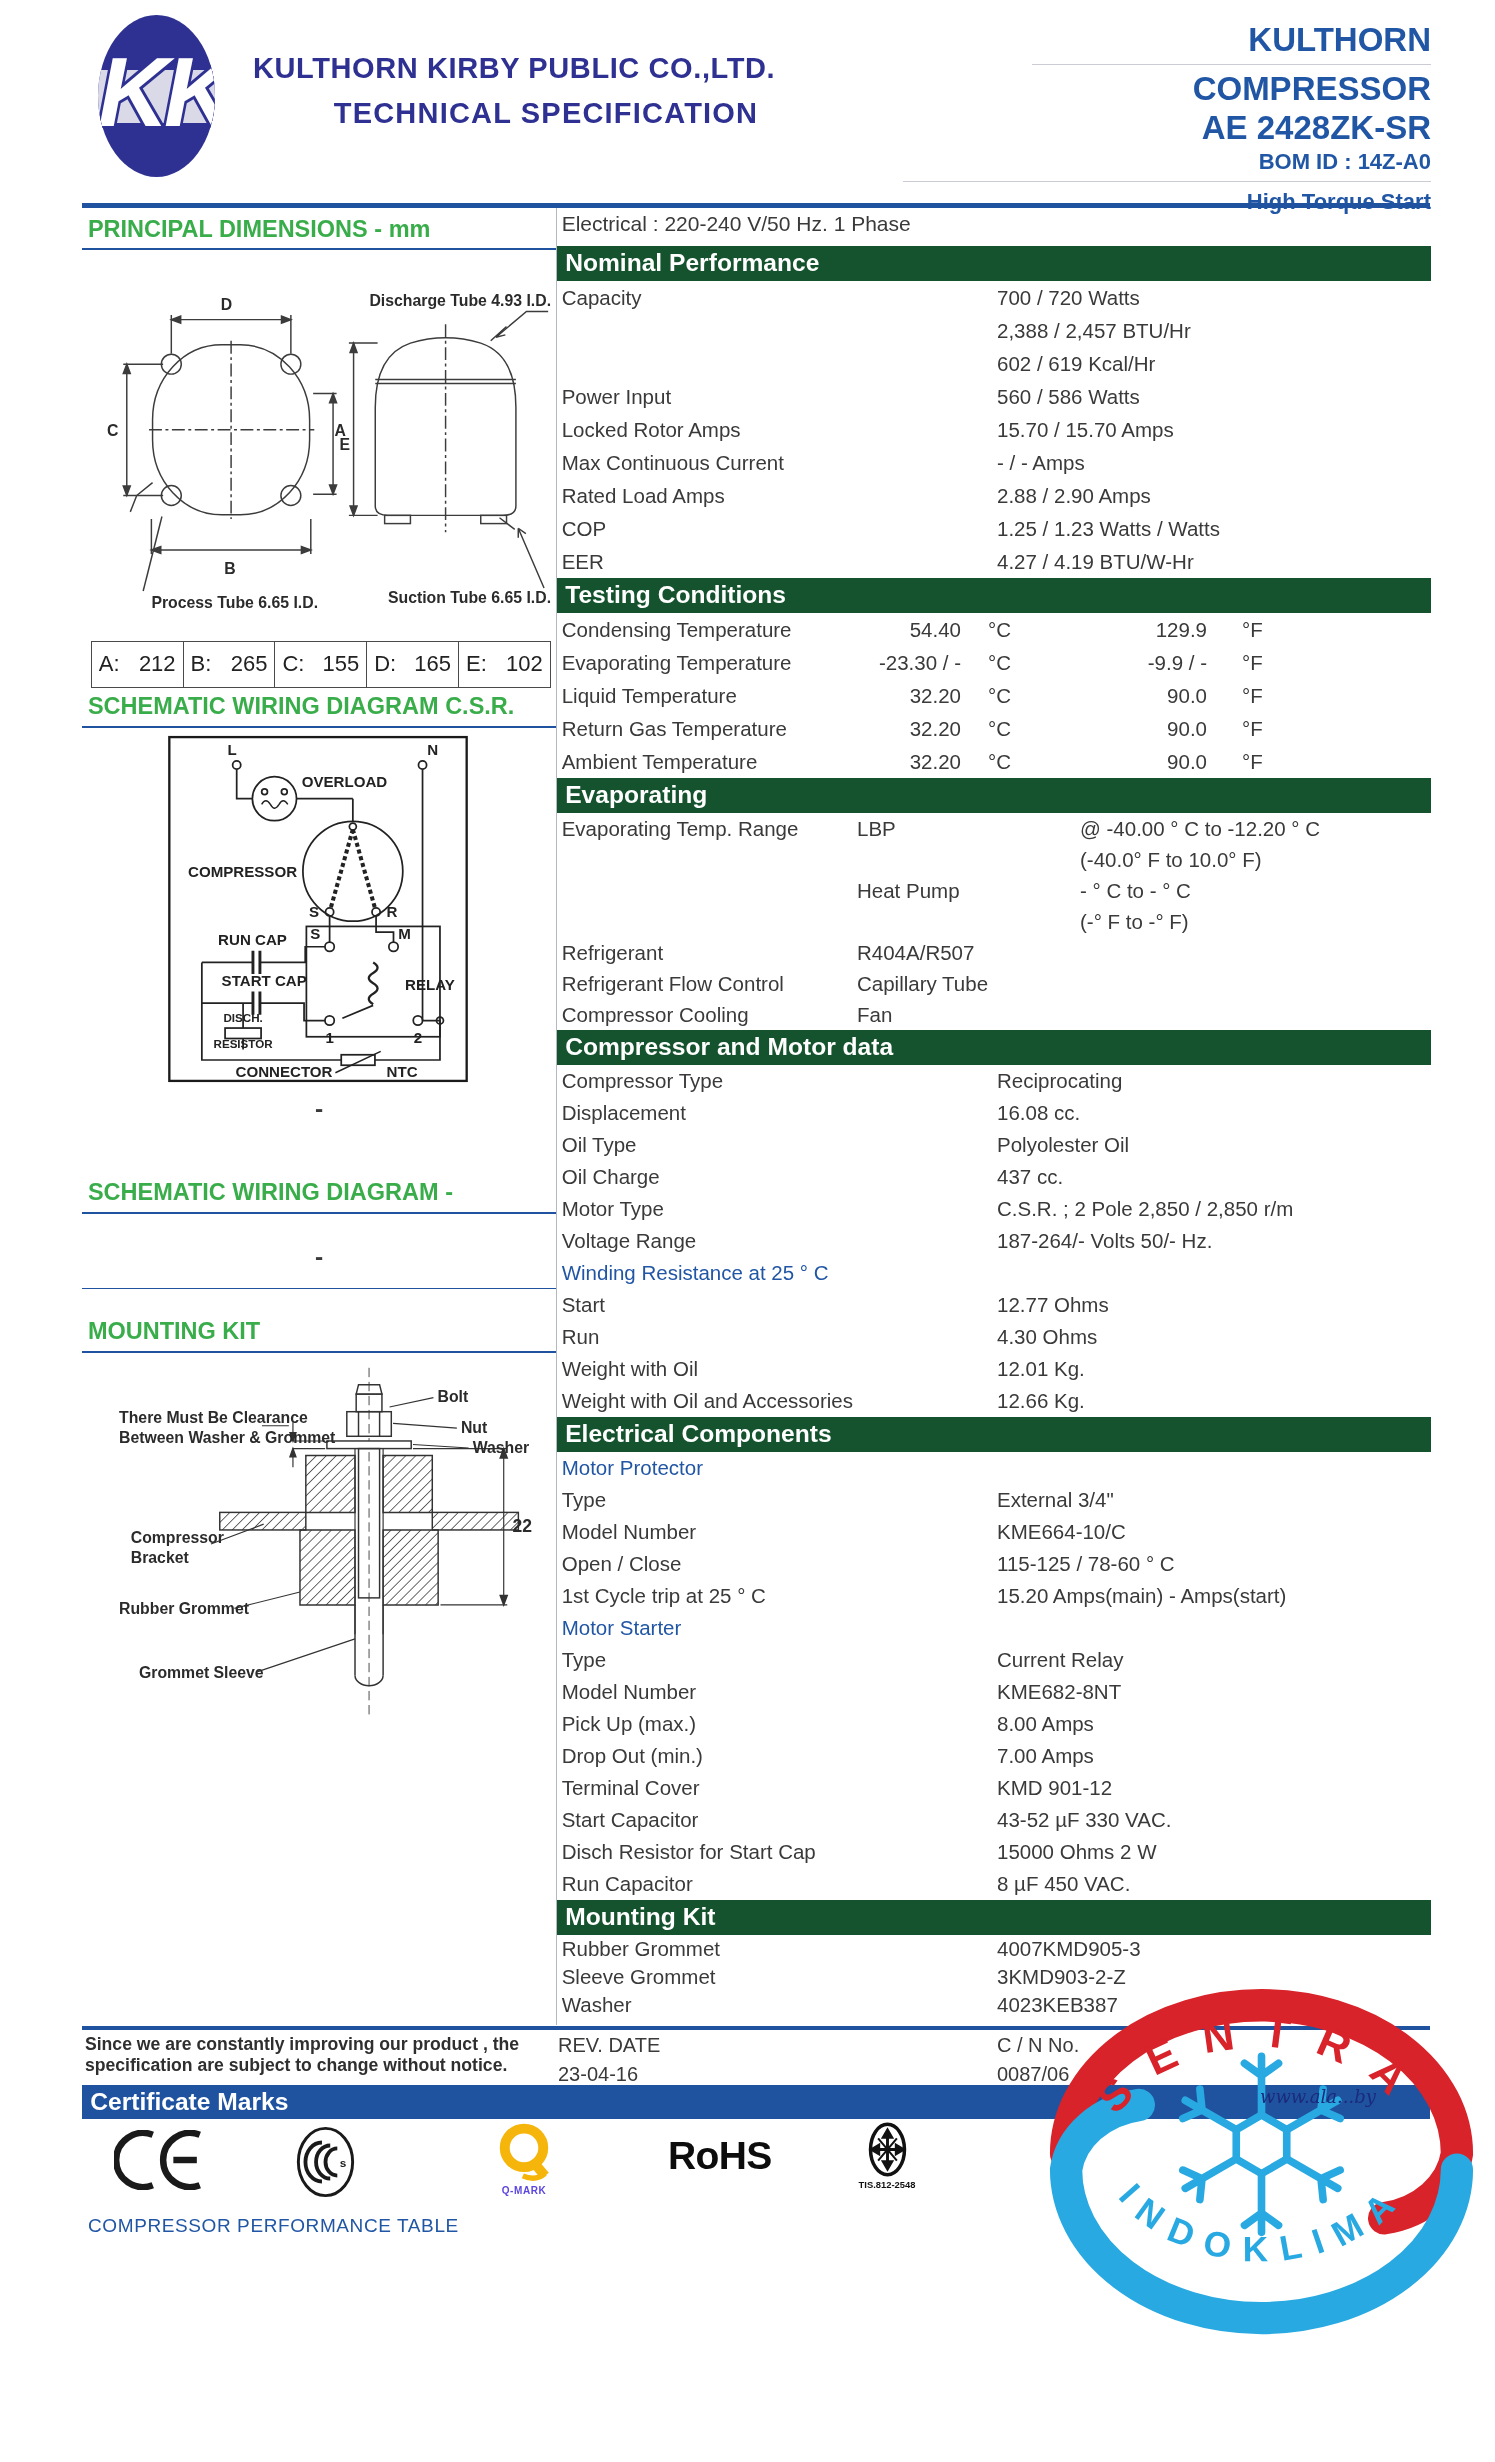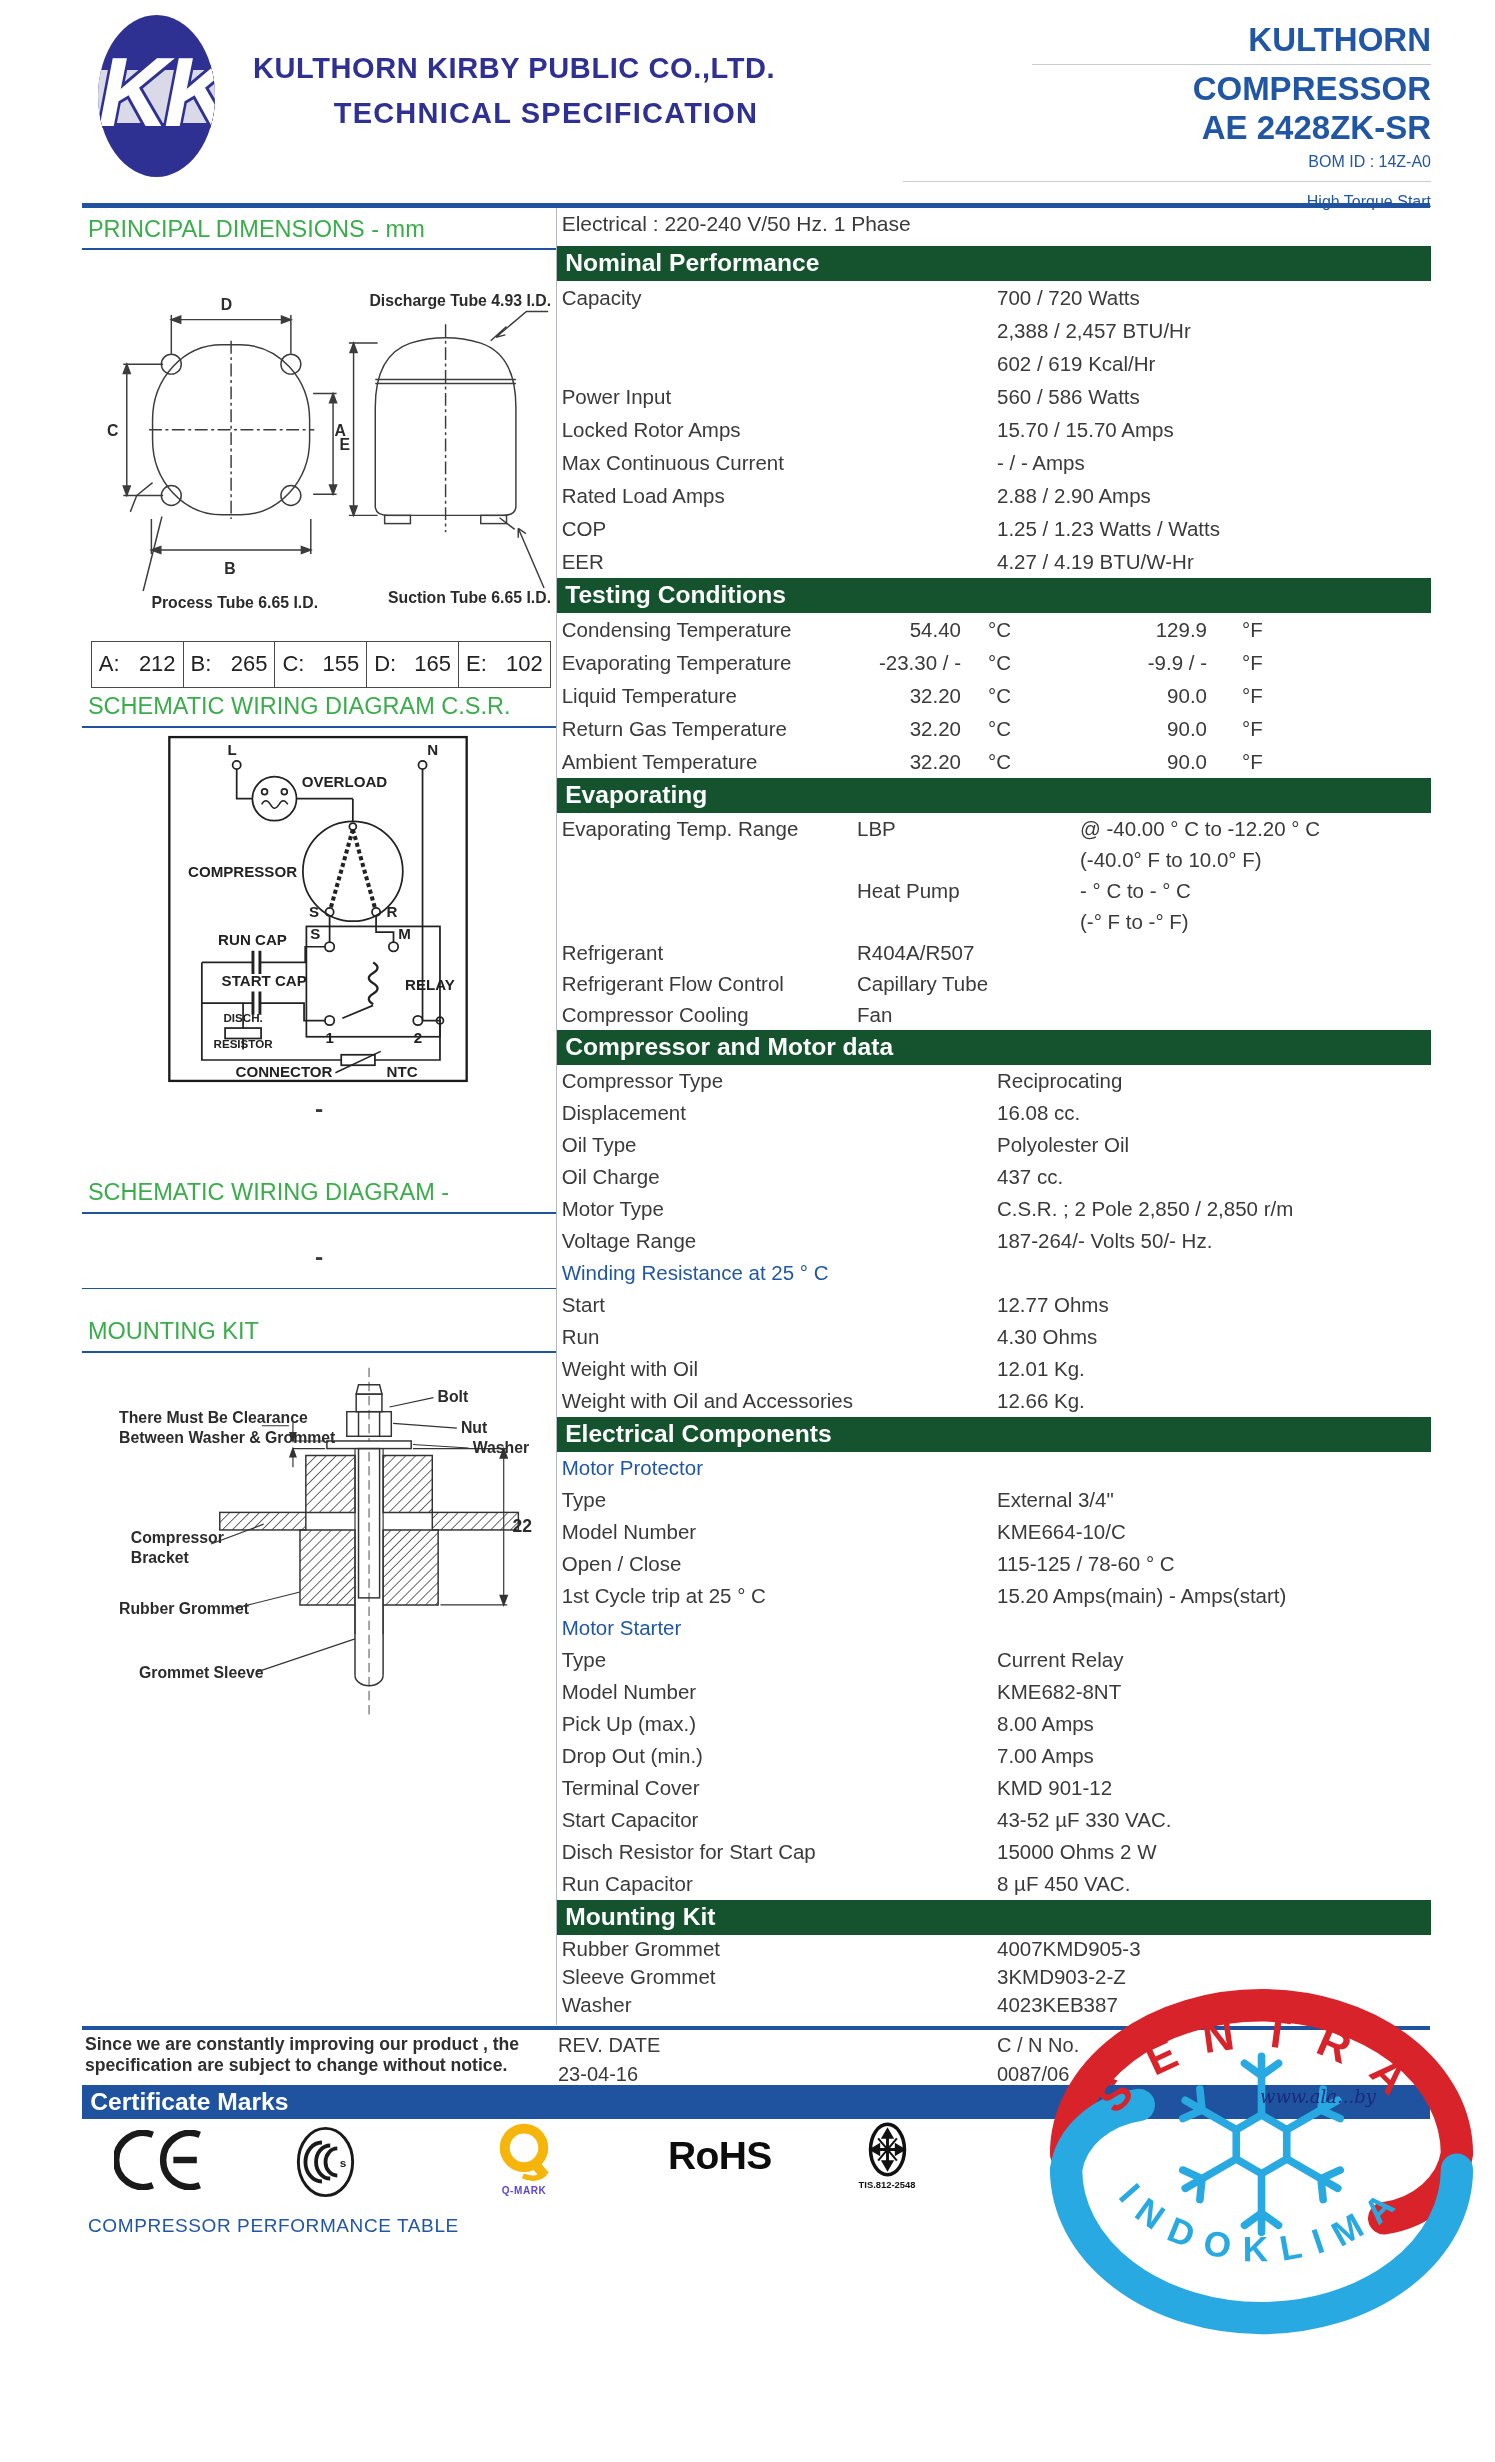--- a/index.html
+++ b/index.html
@@ -10,28 +10,28 @@
         border-radius:50%;overflow:hidden;}
   .logo-band{position:absolute;left:0;right:0;top:55px;height:53px;background:#d9d9e8;}
   .logo-kk{position:absolute;width:100%;top:50%;transform:translateY(-53%);text-align:center;
         font-size:98px;font-weight:bold;font-style:italic;color:#ffffff;letter-spacing:-4.7px;
         text-shadow:2.3px 2.3px 0 #2e3192,-2.3px -2.3px 0 #2e3192,2.3px -2.3px 0 #2e3192,-2.3px 2.3px 0 #2e3192;}
   .company{position:absolute;left:253px;top:52px;width:586px;color:#2e3192;}
   .company .l1{font-size:29px;font-weight:bold;letter-spacing:0.6px;}
   .company .l2{font-size:29px;font-weight:bold;text-align:center;margin-top:11.7px;letter-spacing:1.2px;}
   .rhead{position:absolute;right:64px;top:20px;width:528px;text-align:right;color:#2156a5;}
   .rh-big{font-size:33px;font-weight:bold;line-height:39px;}
-  .rh-med{font-size:16px;font-weight:normal;line-height:29px;}
+  .rh-med{font-size:22px;font-weight:bold;line-height:29px;}
   .rh-rule1{border-top:1.8px solid #c9ccd4;margin:4.7px 0 4.7px 129px;}
   .rh-rule2{border-top:1.8px solid #c9ccd4;margin:4.7px 0 4.7px 0;}
   .top-rule{position:absolute;left:82px;top:203px;width:1348px;height:5.3px;background:#1f53a0;}
   .col-divider{position:absolute;left:556px;top:208px;width:1.2px;height:1817px;background:#b3b9c4;}
   
   .left-col{position:absolute;left:82px;top:212px;width:474px;}
-  .green-title{font-size:23.5px;color:#3aad4b;padding:3.5px 0 5.9px 5.9px;border-bottom:2.3px solid #1f53a0;}
+  .green-title{font-size:23.5px;color:#3aad4b;padding:3.5px 0 5.9px 5.9px;border-bottom:2.3px solid #1f53a0;font-weight:bold;}
   .t2{margin-top:44px;} .t4{margin-top:26px;}
   .dims-art{margin-top:3.5px;}
   .dim-table{display:flex;border:1.8px solid #4a4a4a;margin:7px 0 0 8.8px;width:460px;box-sizing:border-box;}
   .dim-cell{flex:1;display:flex;justify-content:space-between;align-items:center;
         padding:9.4px 7px;font-size:22px;color:#222;border-left:1.8px solid #4a4a4a;}
   .dim-cell:first-child{border-left:none;}
   .wiring-art{margin:4.7px 0 0 85px;}
   .dash{text-align:center;font-size:24.6px;font-weight:bold;color:#3a3a3a;padding:8.2px 0;}
   .d2{margin-top:23.5px;padding:5.9px 0;}
   hr.sep{border:none;border-top:1.8px solid #1f53a0;margin:10.6px 0 0 0;}

